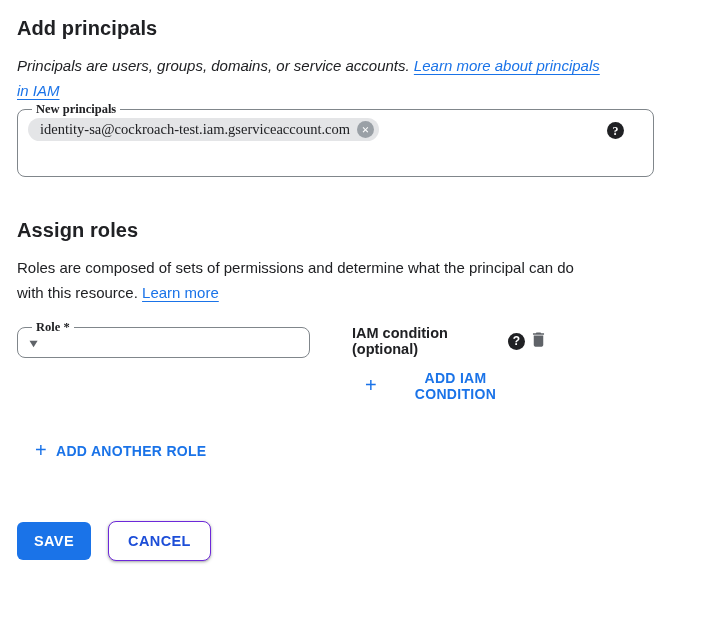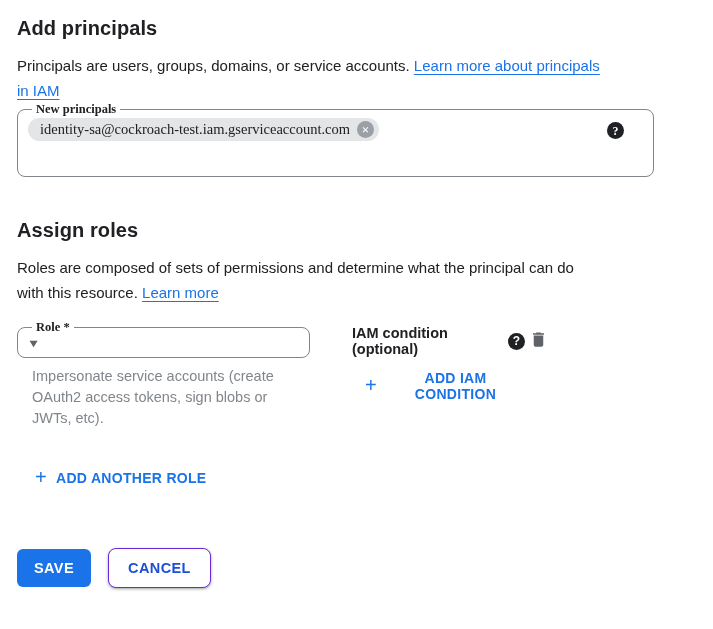--- a/index.html
+++ b/index.html
@@ -16,21 +16,21 @@
   h1, h2 {
     font-size: 20px; font-weight: 700; margin: 0;
     letter-spacing: 0.1px; line-height: 25px; color: #202124;
   }
   h2 { margin-top: 41px; }
 
   p.intro {
     margin: 12px 0 0 0;
     font-size: 15px; line-height: 25px; color: #202124;
   }
-  .intro-principals { max-width: 648px; }
+  .intro-principals { max-width: 648px; font-style: italic; }
   .intro-roles { max-width: 578px; }
 
   a.link {
     color: #1a73e8; text-decoration: underline;
     text-underline-offset: 3px; cursor: pointer;
   }
 
   fieldset.field {
     border: 1px solid #80868b; border-radius: 8px;
     margin: 0; padding: 0 11px 8px 10px; font-family: Liberation Serif, serif;
@@ -148,21 +148,20 @@
     <a class="link">Learn more</a></p>
 
   <div class="role-row">
     <div class="role-col">
       <fieldset class="field role-field">
         <legend>Role *</legend>
         <div class="role-value-row">
           <span class="dropdown-arrow">▼</span>
         </div>
       </fieldset>
-      <p class="helper">Impersonate service accounts (create OAuth2 access tokens, sign blobs or JWTs, etc).</p>
     </div>
 
     <div class="condition-col">
       <div class="condition-label-row">
         <span>IAM condition (optional)</span>
         <span class="help-icon">?</span>
       </div>
       <button class="text-button add-condition">
         <span class="plus">+</span>
         <span>ADD IAM CONDITION</span>

